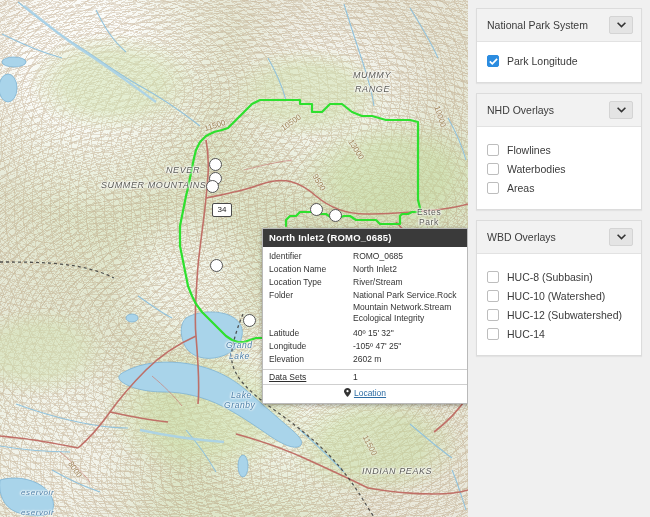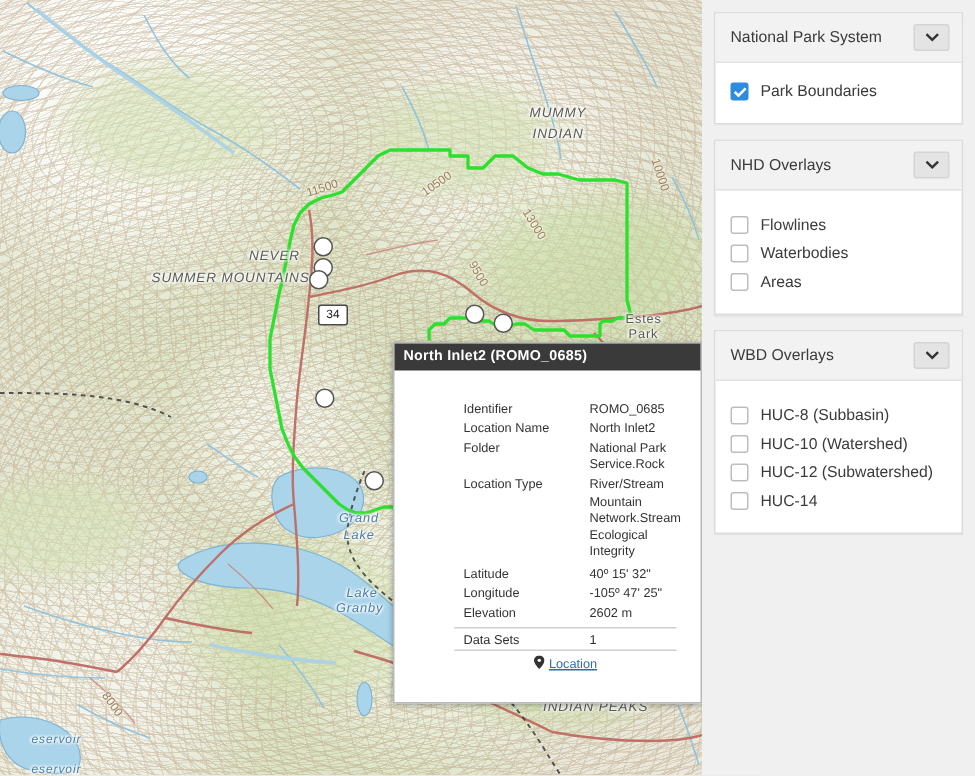--- a/index.html
+++ b/index.html
@@ -81,28 +81,28 @@
   #popup{
     position:absolute;left:262px;top:228px;width:206px;
     background:#fff;border:1px solid #b9b9b9;
     box-shadow:0 1px 4px rgba(0,0,0,.35);
     font-size:8.5px;color:#2e2e2e;box-sizing:border-box;
   }
   .popup-title{
     background:#3a3a3a;color:#fff;font-size:9.5px;font-weight:bold;
     padding:3px 6px 4px 6px;letter-spacing:.2px;
   }
-  .popup-body{padding:16px;margin-left:24px;}
+  .popup-body{padding:0;}
   .prow{display:flex;padding:1px 6px;line-height:11px;}
   .prow .k{width:84px;flex:0 0 84px;color:#333;}
   .prow .v{flex:1;color:#333;}
   .prow.grouped{padding-top:0;padding-bottom:0;}
   .popup-pad{height:3px;}
   .datasets-row{border-top:1px solid #cfcfcf;border-bottom:1px solid #cfcfcf;padding:2px 6px;display:flex;}
-  .datasets-row .k{width:84px;flex:0 0 84px;}
+  .datasets-row .k{width:84px;flex:0 0 84px;text-decoration:underline;}
   .popup-foot{text-align:center;padding:3px 0 4px 0;}
   .popup-foot a{color:#2e6da4;text-decoration:underline;font-size:8.5px;}
   .pin{display:inline-block;vertical-align:-1px;margin-right:3px;}
 
   
   #panel{
     position:absolute;left:468px;top:0;width:182px;height:462px;
     background:#f0f0f0;box-sizing:border-box;padding:8px 8px 8px 8px;
   }
   .card{
@@ -238,21 +238,21 @@
 
     <div class="contour-num" style="left:204px;top:121px;transform:rotate(-18deg);">11500</div>
     <div class="contour-num" style="left:429px;top:112px;transform:rotate(72deg);">10000</div>
     <div class="contour-num" style="left:345px;top:145px;transform:rotate(58deg);">13000</div>
     <div class="contour-num" style="left:310px;top:178px;transform:rotate(60deg);">9500</div>
     <div class="contour-num" style="left:359px;top:441px;transform:rotate(62deg);">11500</div>
     <div class="contour-num" style="left:280px;top:118px;transform:rotate(-35deg);">10500</div>
     <div class="contour-num" style="left:66px;top:465px;transform:rotate(55deg);">8000</div>
 
     <div class="map-label" style="left:332px;top:70px;font-size:9px;">MUMMY</div>
-    <div class="map-label" style="left:334px;top:84px;font-size:9px;">INDIAN</div>
+    <div class="map-label" style="left:334px;top:84px;font-size:9px;">RANGE</div>
     <div class="map-label" style="left:145px;top:165px;font-size:9px;">NEVER</div>
     <div class="map-label" style="left:80px;top:180px;font-size:9px;">SUMMER MOUNTAINS</div>
     <div class="map-label" style="left:396px;top:207px;font-size:8.5px;font-style:normal;">Estes</div>
     <div class="map-label" style="left:398px;top:217px;font-size:8.5px;font-style:normal;">Park</div>
     <div class="map-label" style="left:341px;top:466px;font-size:9px;">INDIAN PEAKS</div>
     <div class="map-label" style="left:352px;top:381px;font-size:8px;color:#8a8a80;">IRONCLADS</div>
 
     <div class="map-label lbl-water" style="left:205px;top:340px;font-size:8.5px;">Grand</div>
     <div class="map-label lbl-water" style="left:208px;top:351px;font-size:8.5px;">Lake</div>
     <div class="map-label lbl-water" style="left:210px;top:390px;font-size:8.5px;">Lake</div>
@@ -277,26 +277,26 @@
         <div class="popup-pad"></div>
         <div class="prow">
           <span class="k">Identifier</span>
           <span class="v">ROMO_0685</span>
         </div>
         <div class="prow">
           <span class="k">Location Name</span>
           <span class="v">North Inlet2</span>
         </div>
         <div class="prow">
+          <span class="k">Location Type</span>
+          <span class="v">River/Stream</span>
+        </div>
+        <div class="prow">
           <span class="k">Folder</span>
           <span class="v">National Park Service.Rock</span>
-        </div>
-        <div class="prow">
-          <span class="k">Location Type</span>
-          <span class="v">River/Stream</span>
         </div>
         <div class="prow grouped">
           <span class="k"></span>
           <span class="v">Mountain Network.Stream</span>
         </div>
         <div class="prow grouped">
           <span class="k"></span>
           <span class="v">Ecological Integrity</span>
         </div>
         <div class="popup-pad"></div>
@@ -340,21 +340,21 @@
             </svg>
         </span>
       </div>
       <div class="card-body">
         <div class="layer-row">
           <span class="cbox on">
             <svg width="9" height="7" viewBox="0 0 9 7">
                 <path d="M0.8,3.3 L3.3,5.8 L8.1,0.9" stroke="#fff" stroke-width="1.7" fill="none"></path>
               </svg>
           </span>
-          <span class="layer-label">Park Boundaries</span>
+          <span class="layer-label">Park Longitude</span>
         </div>
       </div>
     </div>
 
     <div class="card">
       <div class="card-head">
         <span class="card-title">NHD Overlays</span>
         <span class="chev-btn">
           <svg width="9" height="6" viewBox="0 0 9 6">
               <path d="M0.6,0.8 L4.5,4.6 L8.4,0.8" stroke="#333" stroke-width="1.6" fill="none"></path>

